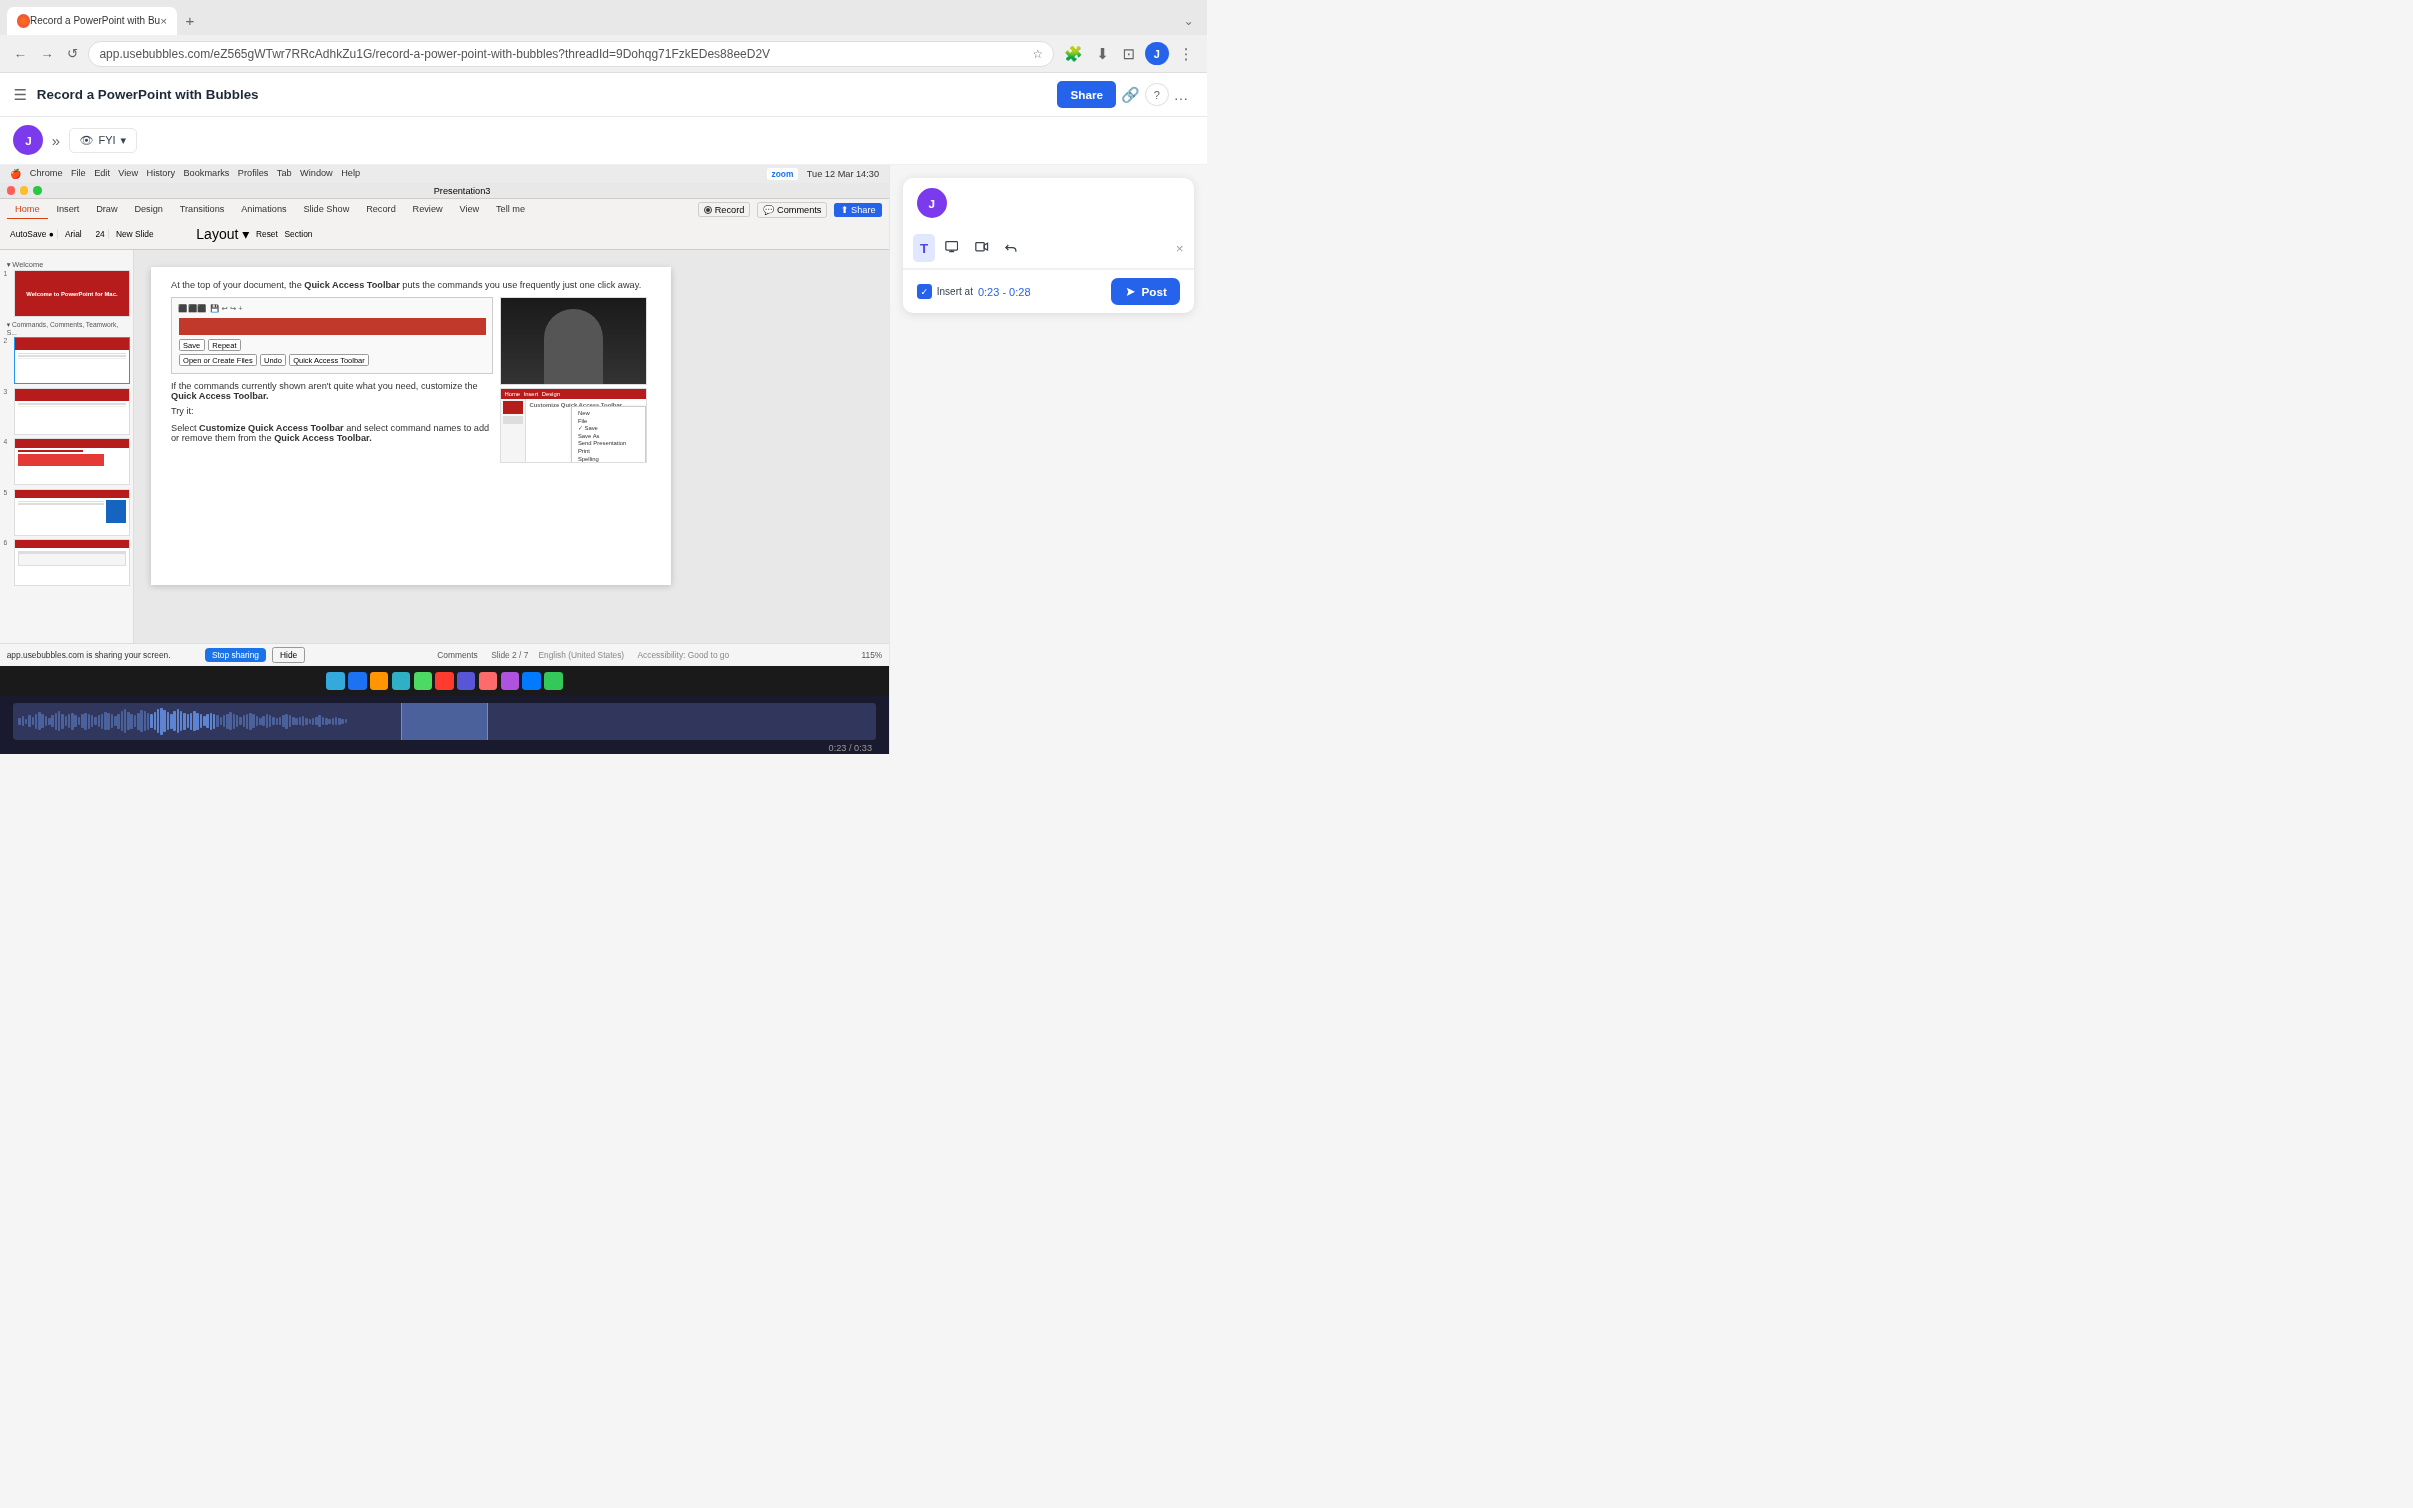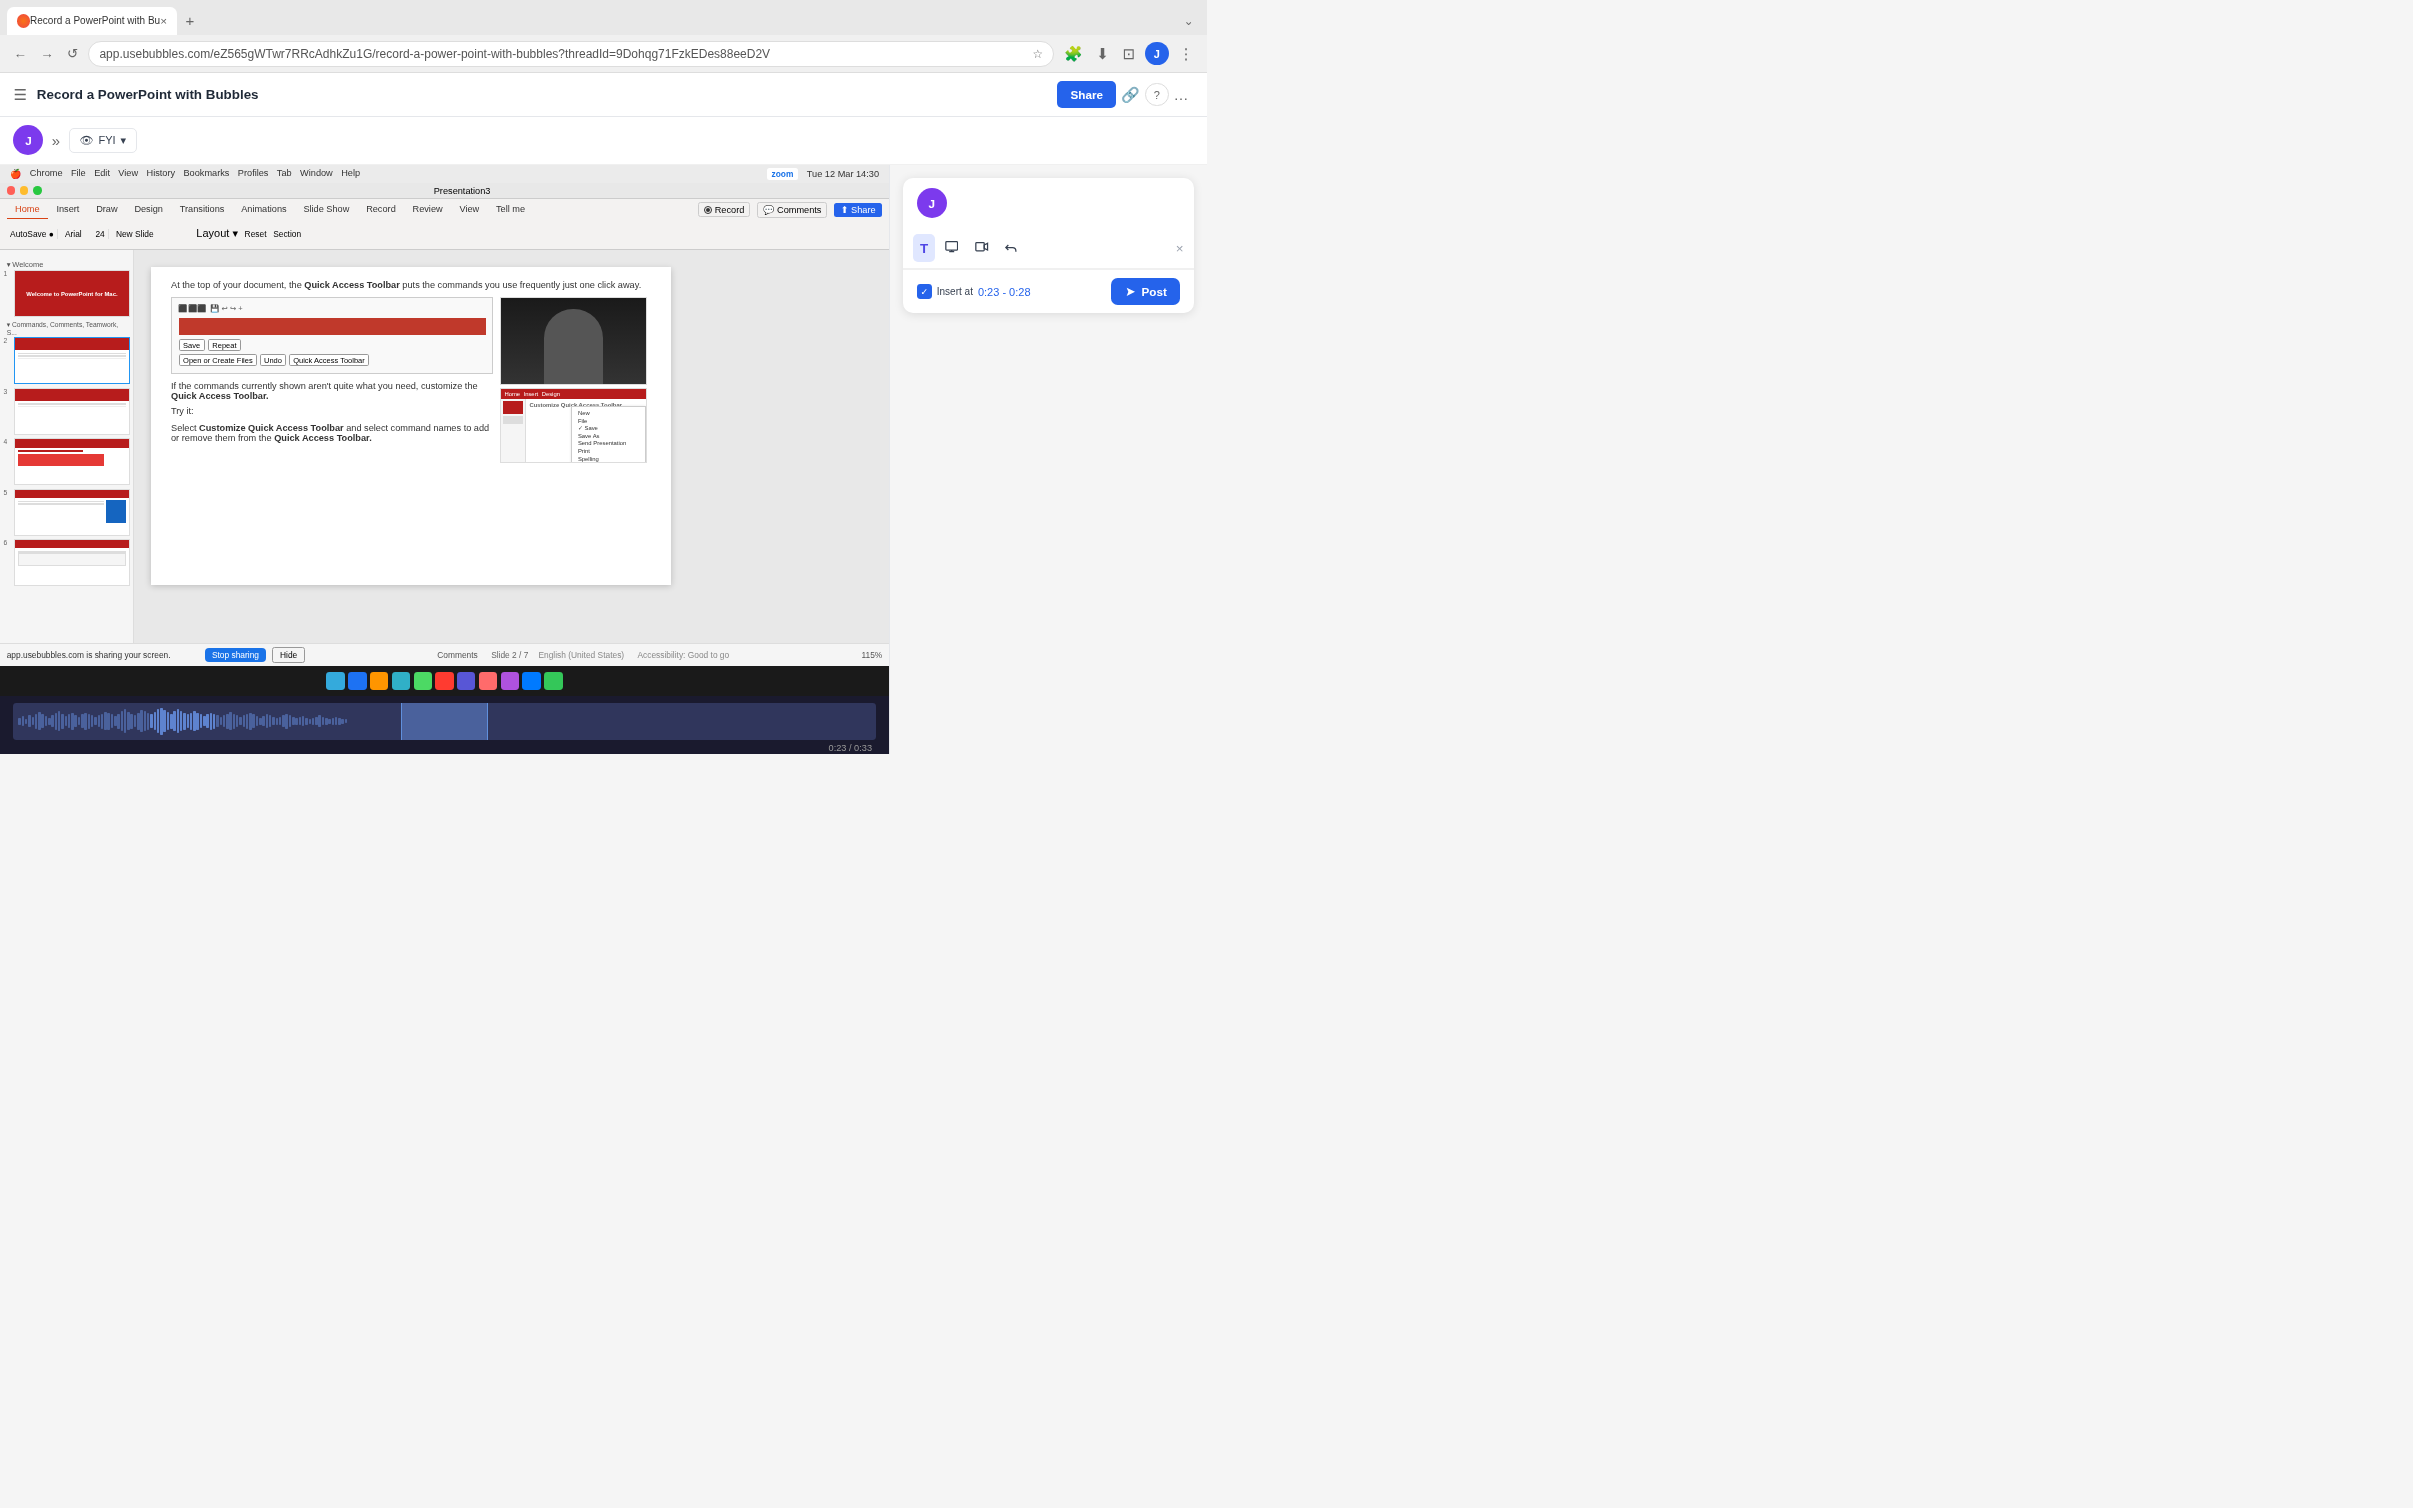--- a/index.html
+++ b/index.html
@@ -229,21 +229,21 @@
             <div class="ppt-toolbar">
               <div class="ppt-toolbar-group">
                 <span style="font-size:8.4px;">AutoSave ●</span>
               </div>
               <div class="ppt-toolbar-group">
                 <span style="font-size:8.4px;">Arial</span>
                 <span style="font-size:8.4px;margin-left:12px;">24</span>
               </div>
               <div class="ppt-toolbar-group" style="border-right:none;">
                 <span style="font-size:8.4px;">New Slide</span>
-                <span style="font-size:11px;margin-left:5px;padding-left:36px;">Layout ▾</span>
+                <span style="font-size:14px;margin-left:5px;padding-left:36px;">Layout ▾</span>
                 <span style="font-size:8.4px;margin-left:5px;">Reset</span>
                 <span style="font-size:8.4px;margin-left:5px;">Section</span>
               </div>
             </div>
           </div>
 
           <div class="ppt-main">
 
             <div class="ppt-slides-panel">
               <div class="section-label">▾ <span>Welcome</span></div>

